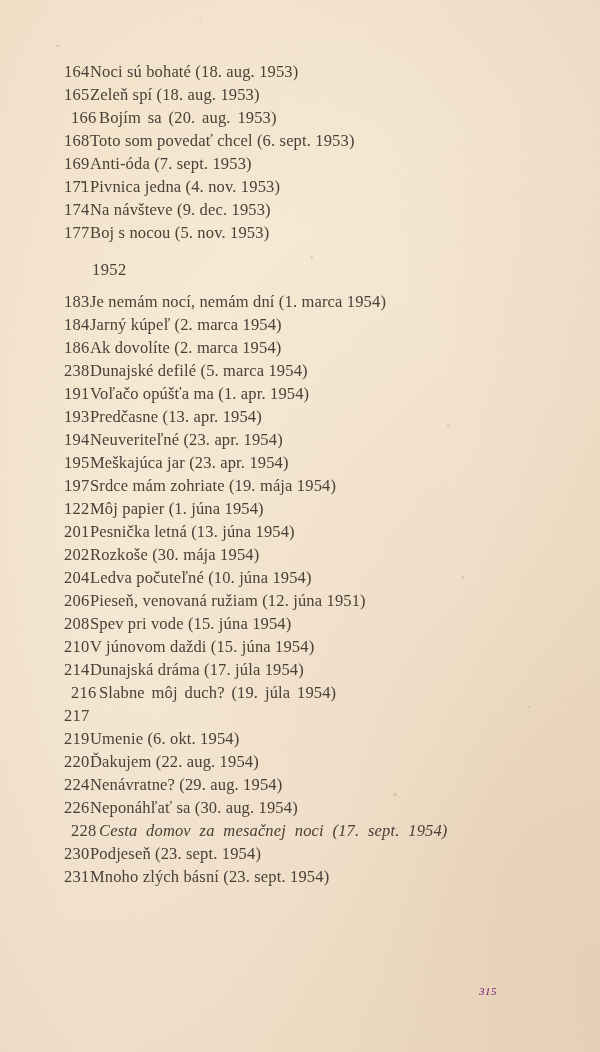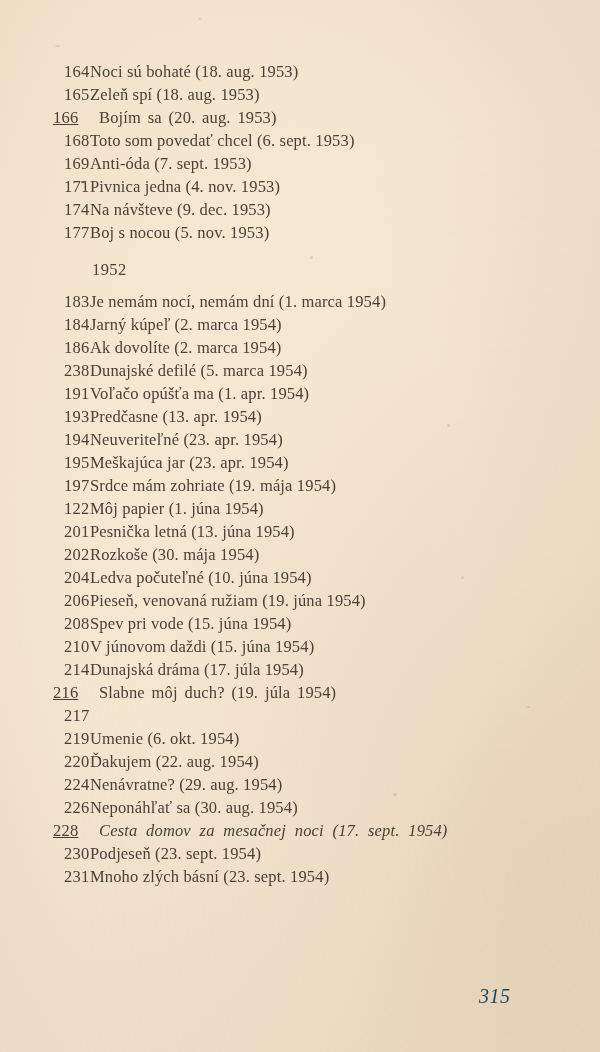--- a/index.html
+++ b/index.html
@@ -62,21 +62,21 @@
     letter-spacing: 0.2px;
     margin-left: 18px;
   }
   .entry .title {
     position: absolute;
     left: 90px;
     letter-spacing: 0.15px;
   }
 
   
-  .entry.indent .num { left: 35px; text-decoration: underline; }
+  .entry.indent .num { left: 53px; }
   .entry.indent .title { left: 99px; word-spacing: 2.5px; }
   .entry.wide .title { word-spacing: 4.5px; font-style: italic; }
 
   
   .inkmark {
     position: absolute;
     left: 81px;
     top: 6px;
     width: 4px;
     height: 2px;
@@ -97,23 +97,23 @@
     letter-spacing: 0.4px;
   }
 
   .spacer-sm { height: 14px; }
   .spacer-xs { height: 9px; }
 
   .folio {
     position: absolute;
     left: 479px;
     top: 985px;
-    font-size: 20px;
+    font-size: 11px;
     font-style: italic;
-    color: #0c4a6e;
+    color: #701a75;
     letter-spacing: 0.5px;
   }
 
   
   .dot-a { left: 310px; top: 256px; width: 3px; height: 3px; }
   .dot-b { left: 447px; top: 424px; width: 3px; height: 3px; }
   .dot-c { left: 461px; top: 576px; width: 3px; height: 3px; }
   .dot-d { left: 199px; top: 18px;  width: 2px; height: 2px; }
   .dot-e { left: 55px;  top: 45px;  width: 5px; height: 2px; }
   .dot-f { left: 393px; top: 793px; width: 4px; height: 3px; }
@@ -220,21 +220,21 @@
       <div class="entry">
         <span class="num">202</span>
         <span class="title">Rozkoše (30. mája 1954)</span>
       </div>
       <div class="entry">
         <span class="num">204</span>
         <span class="title">Ledva počuteľné (10. júna 1954)</span>
       </div>
       <div class="entry">
         <span class="num">206</span>
-        <span class="title">Pieseň, venovaná ružiam (19. júna 1954)</span>
+        <span class="title">Pieseň, venovaná ružiam (12. júna 1951)</span>
       </div>
       <div class="entry">
         <span class="num">208</span>
         <span class="title">Spev pri vode (15. júna 1954)</span>
       </div>
       <div class="entry">
         <span class="num">210</span>
         <span class="title">V júnovom daždi (15. júna 1954)</span>
       </div>
       <div class="entry">

